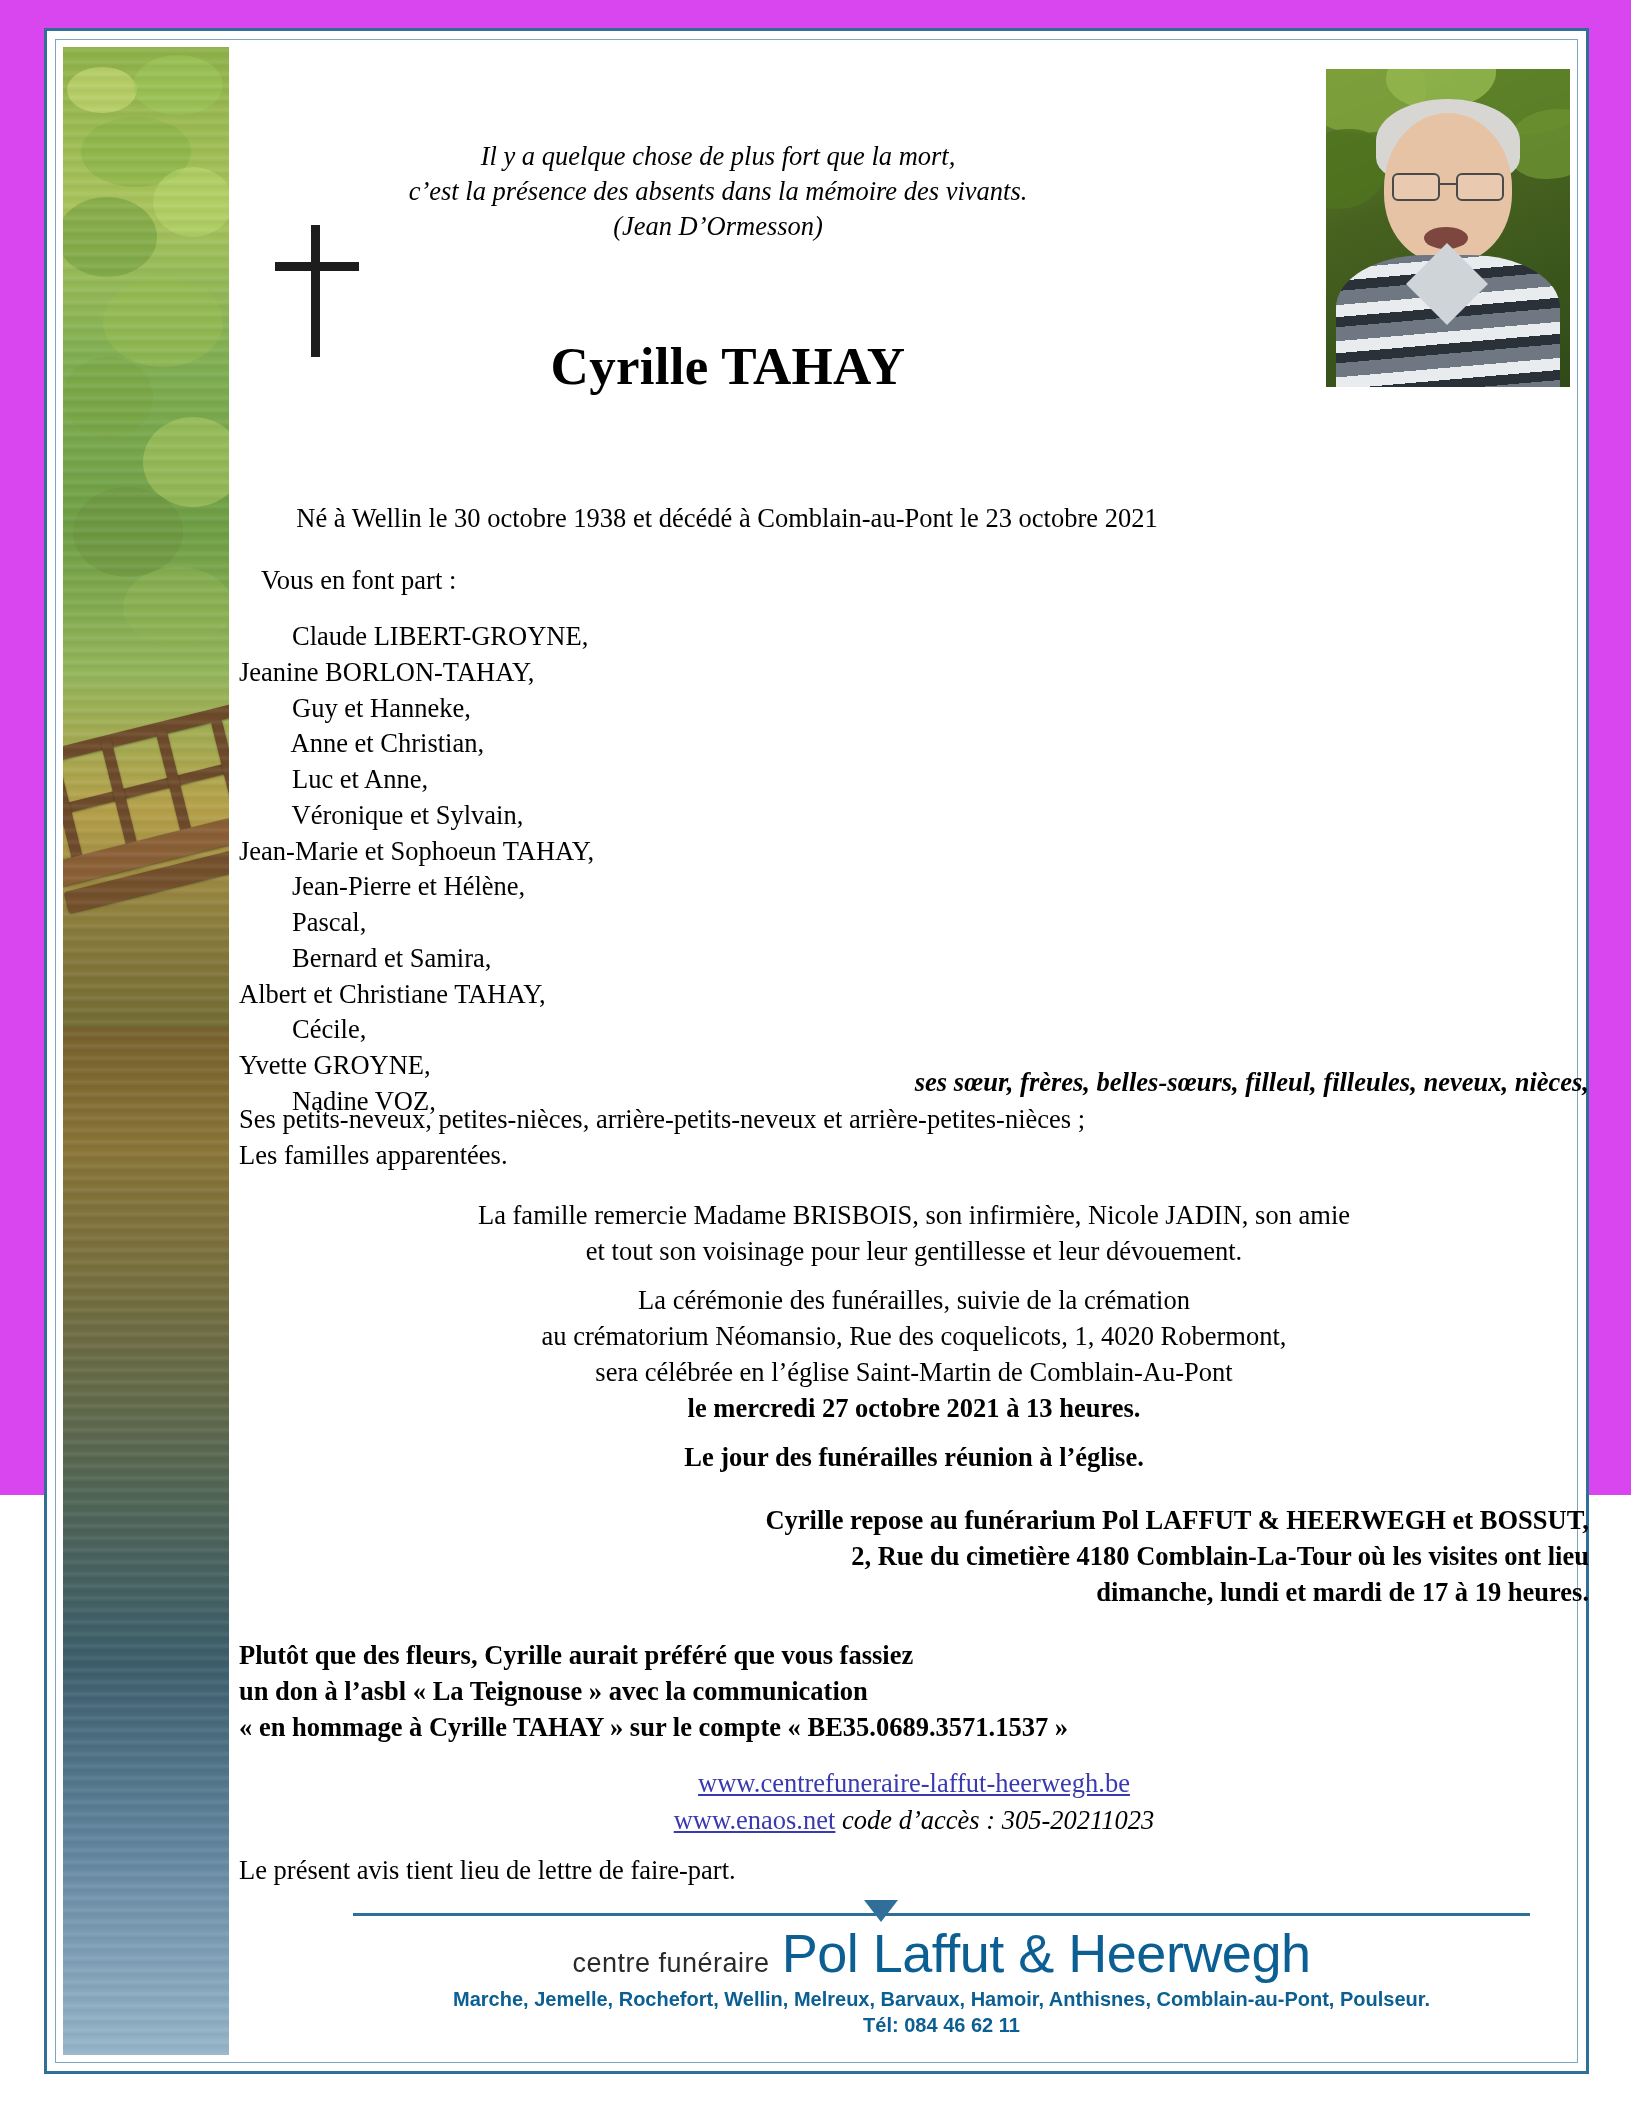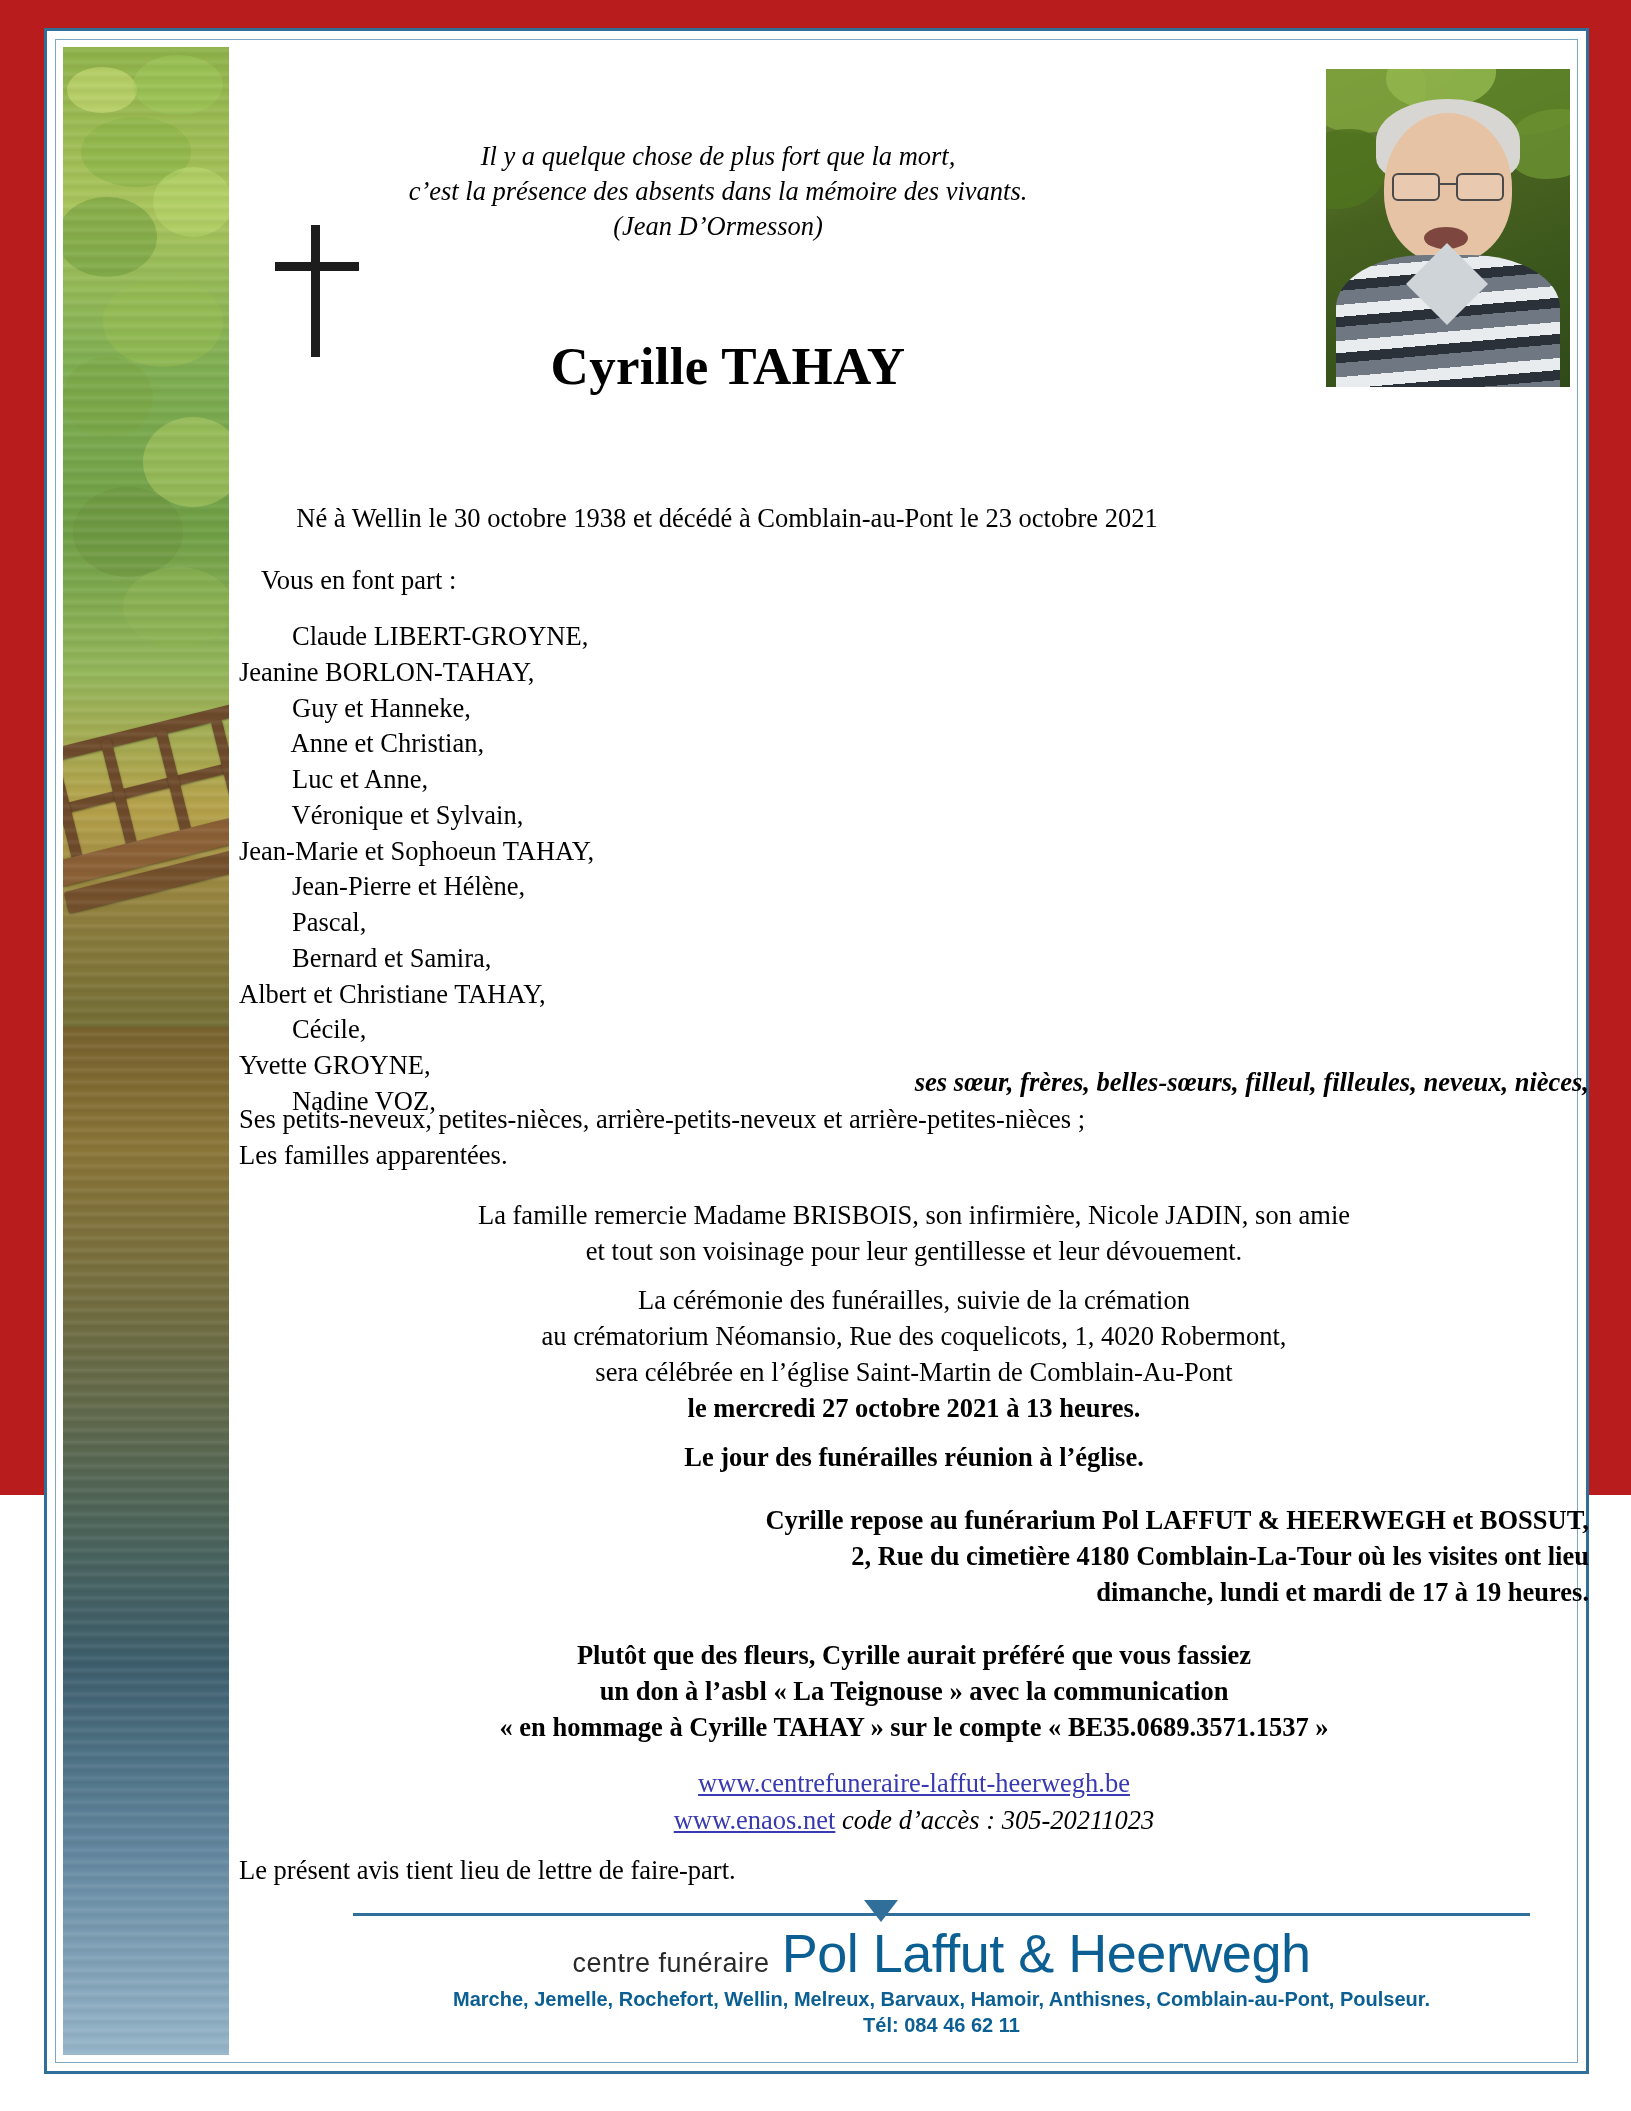--- a/index.html
+++ b/index.html
@@ -15,21 +15,21 @@
     color: #000;
     overflow: hidden;
   }
 
   
   .page {
     position: absolute;
     left: 0; top: 0;
     width: 1631px;
     height: 1495px;
-    background: #b91c1c;
+    background: #d946ef;
     box-sizing: border-box;
   }
   .frame-outer {
     position: absolute;
     left: 44px;
     top: 28px;
     width: 1545px;
     height: 2046px;
     border: 3px solid #2f6f9a;
     box-sizing: border-box;
@@ -359,21 +359,21 @@
     font-size: 26.5px;
     font-weight: bold;
     line-height: 1.36;
   }
 
   .donation {
     position: absolute;
     left: 6px;
     top: 1590px;
     width: 1350px;
-    text-align: center;
+    text-align: left;
     font-size: 26.5px;
     font-weight: bold;
     line-height: 1.36;
   }
 
   .links {
     position: absolute;
     left: 6px;
     top: 1718px;
     width: 1350px;

